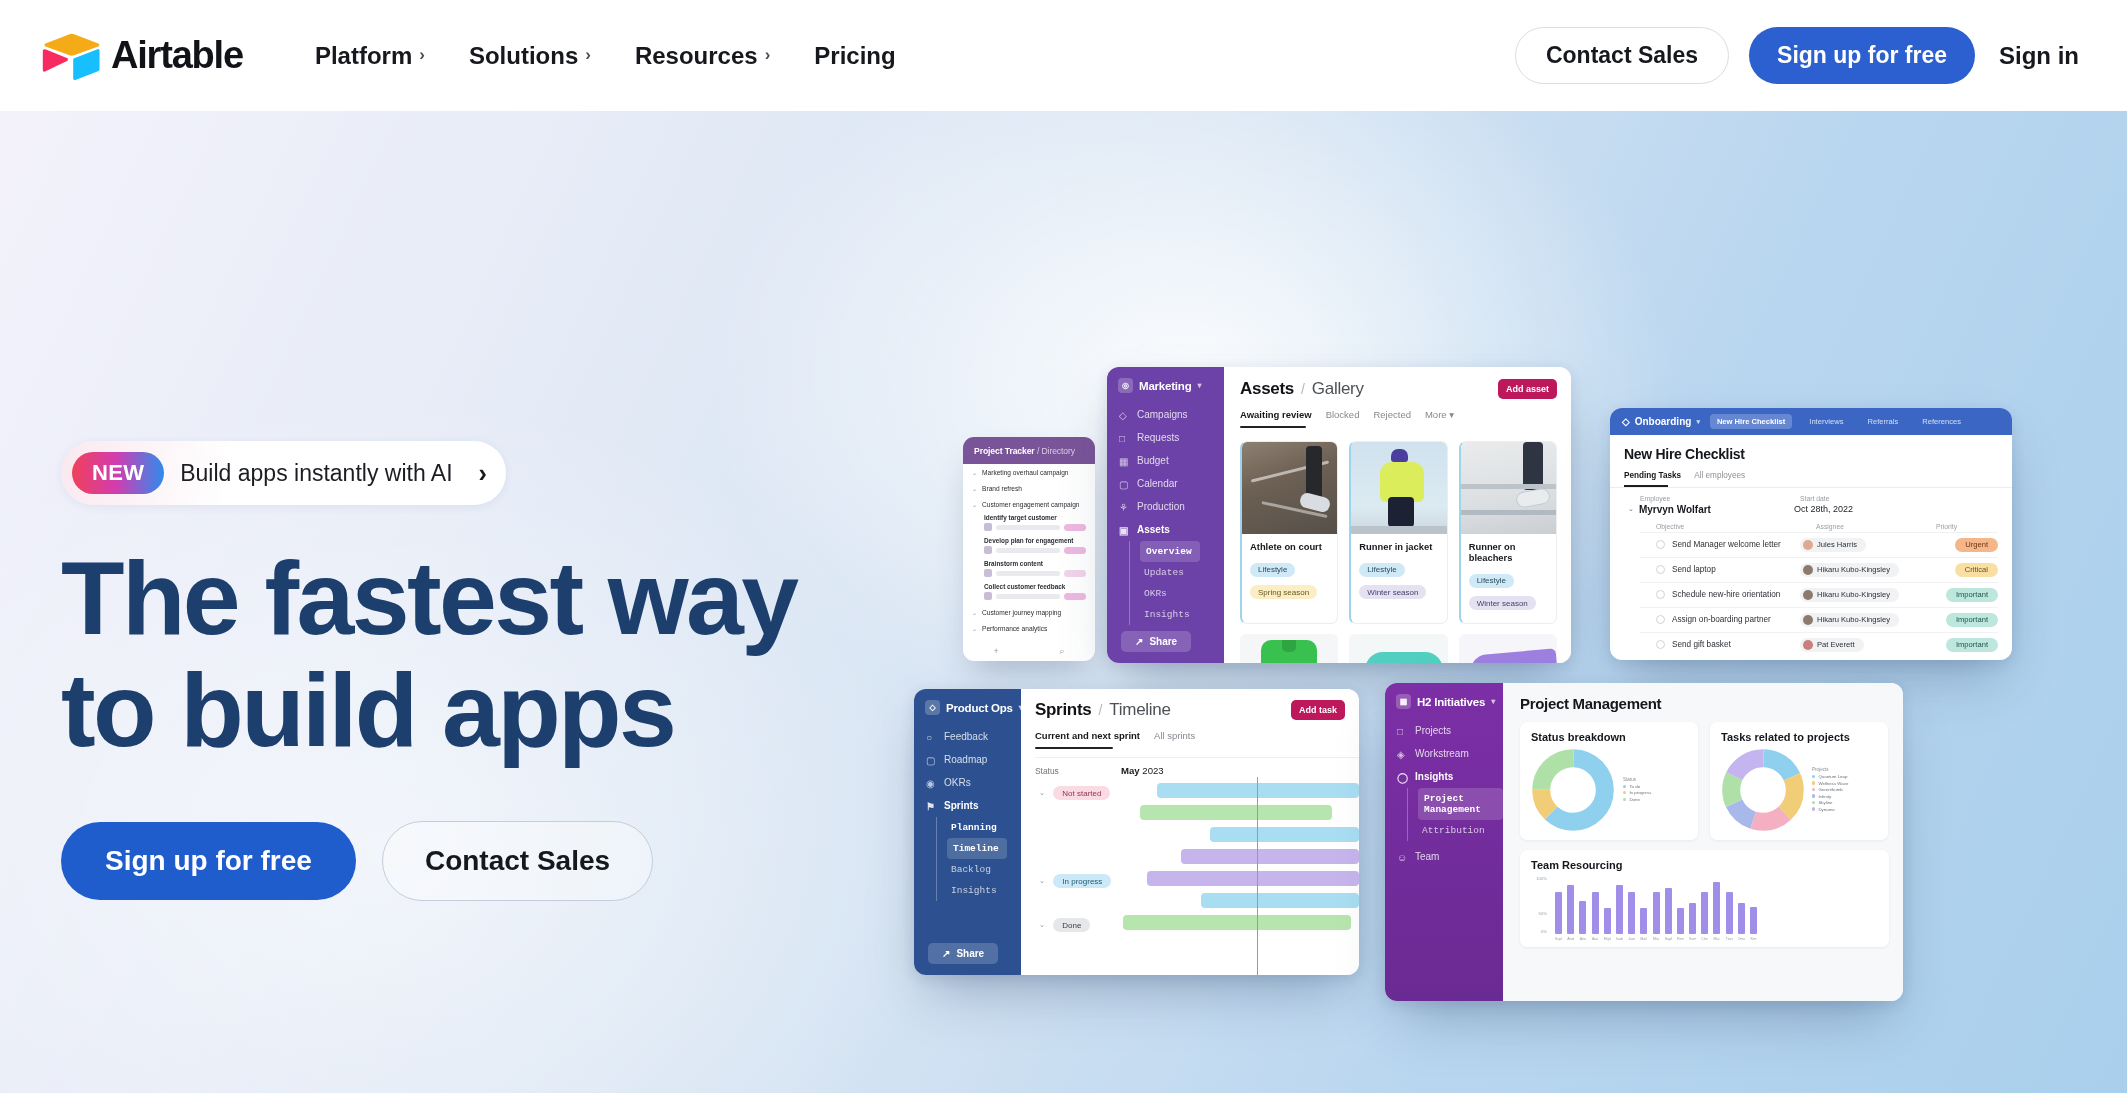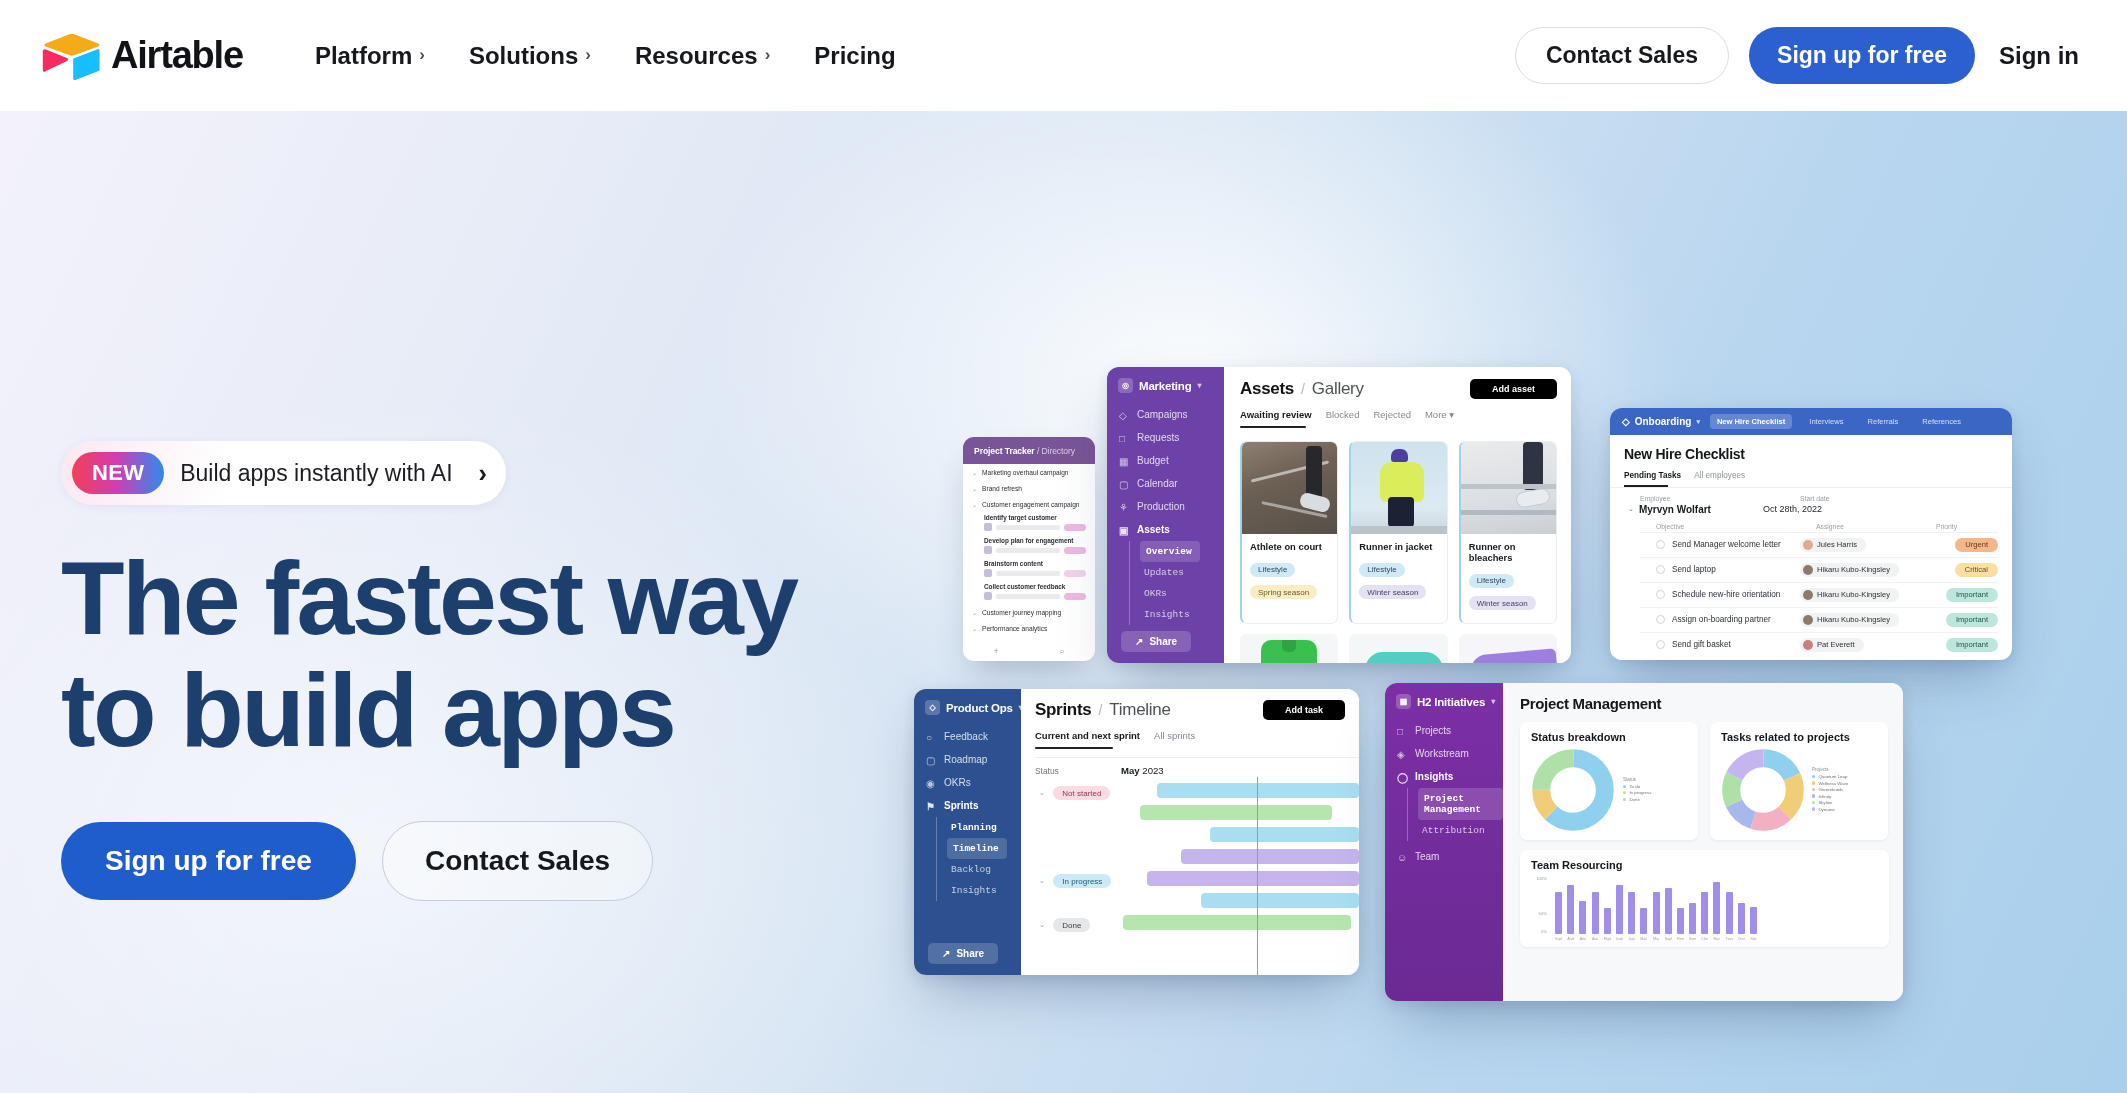--- a/index.html
+++ b/index.html
@@ -123,21 +123,21 @@
   }
   .mock-main { background:#fff; height:100%; }
   .crumbs { display:flex; align-items:baseline; gap:7px; }
   .crumb-a { font-size: 17px; font-weight: 700; color:#101215; letter-spacing:-.3px; }
   .crumb-sep { color:#b3b7bd; font-size: 14px; }
   .crumb-b { font-size: 17px; font-weight: 500; color:#4d5157; letter-spacing:-.3px; }
   .tabs { display:flex; align-items:center; gap:14px; }
   .tab { font-size: 9.5px; color:#85898f; white-space:nowrap; }
   .tab.active { color:#16181d; font-weight:700; }
   .tabunder { height:2px; background:#222; border-radius:2px; }
-  .dark-btn { background:#000000; color:#fff; font-size:9px; border-radius:5px; padding:5px 22px; font-weight:600; }
+  .dark-btn { background:#be185d; color:#fff; font-size:9px; border-radius:5px; padding:5px 8px; font-weight:600; }
 
   
   #phone {
     left: 963px; top: 326px; width: 132px; height: 224px;
     border-radius: 11px; background:#fff;
     box-shadow: 0 18px 34px -10px rgba(36,58,98,0.3);
   }
   #phone .ph-head { background:#7a5498; color:#fff; padding: 9px 9px 8px 11px; font-size:8.6px; font-weight:700; letter-spacing:-.1px;}
   #phone .ph-head .d { color: rgba(255,255,255,.7); font-weight:500; }
   .ph-row { display:flex; align-items:center; gap:5px; padding: 5px 9px 4px 9px; font-size:6.6px; color:#2a2d33; }
@@ -487,21 +487,21 @@
     </div>
     <div class="ob-rule"></div>
 
     <div style="padding: 7px 14px 0 30px;">
       <div style="display:flex;">
         <div class="ob-lbl" style="width:160px">Employee</div>
         <div class="ob-lbl">Start date</div>
       </div>
       <div style="display:flex;align-items:center;margin-top:2px;">
         <span style="font-size:7px;color:#6b7077;margin-left:-12px;margin-right:5px">⌄</span>
-        <div class="ob-emp" style="width:124px">Myrvyn Wolfart</div>
+        <div class="ob-emp" style="width:155px">Myrvyn Wolfart</div>
         <div class="ob-date">Oct 28th, 2022</div>
       </div>
       <div style="display:flex;margin-top:8px;padding-left:16px;">
         <div class="ob-lbl" style="width:160px">Objective</div>
         <div class="ob-lbl" style="width:120px">Assignee</div>
         <div class="ob-lbl">Priority</div>
       </div>
     </div>
 
     <div style="padding: 2px 14px 0 30px;">

